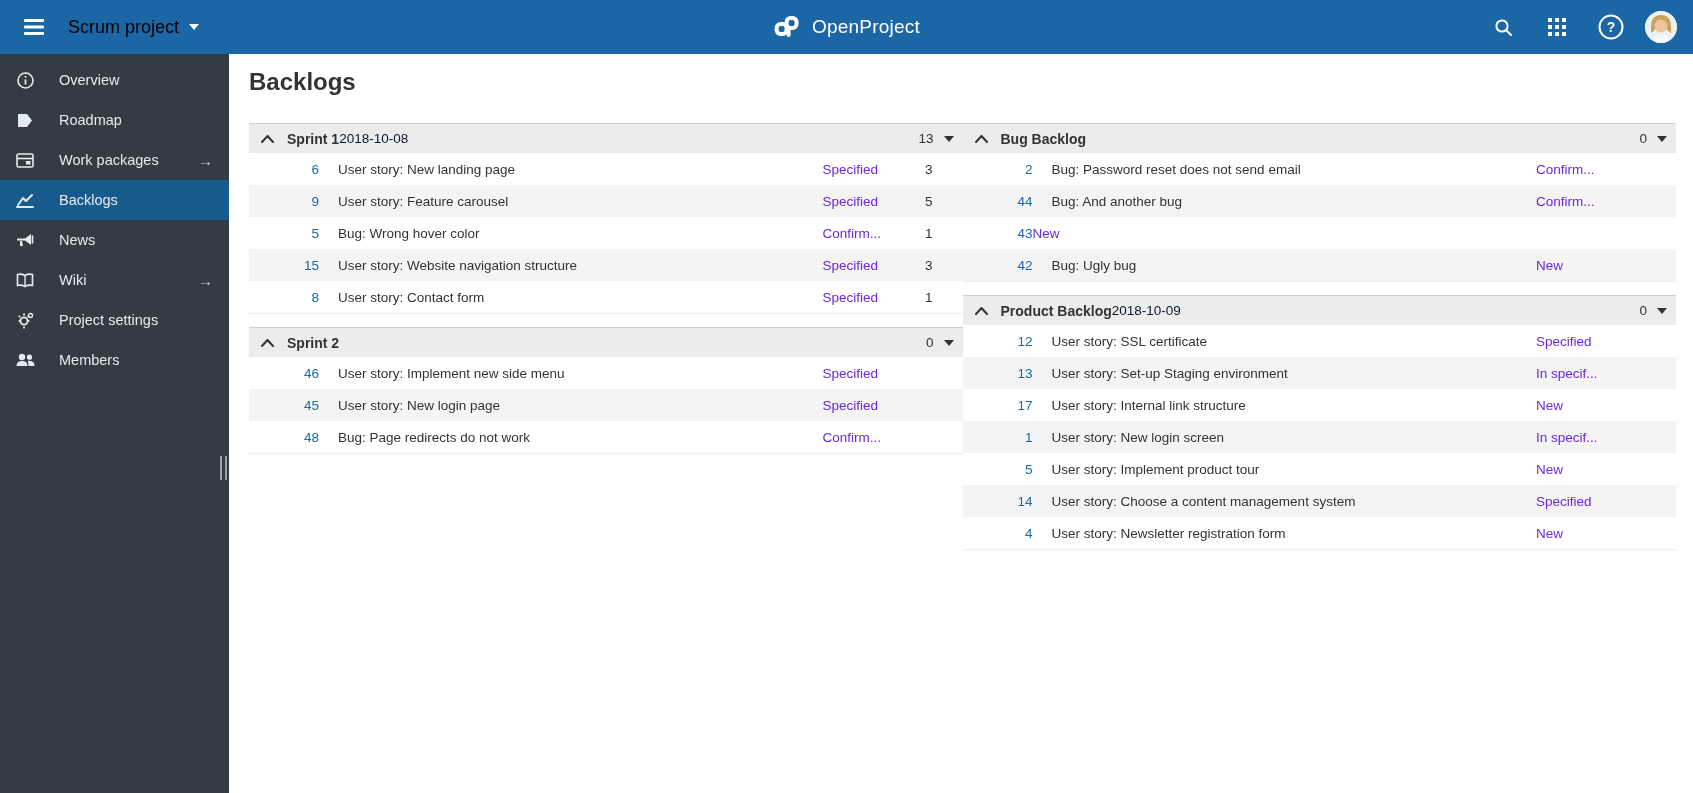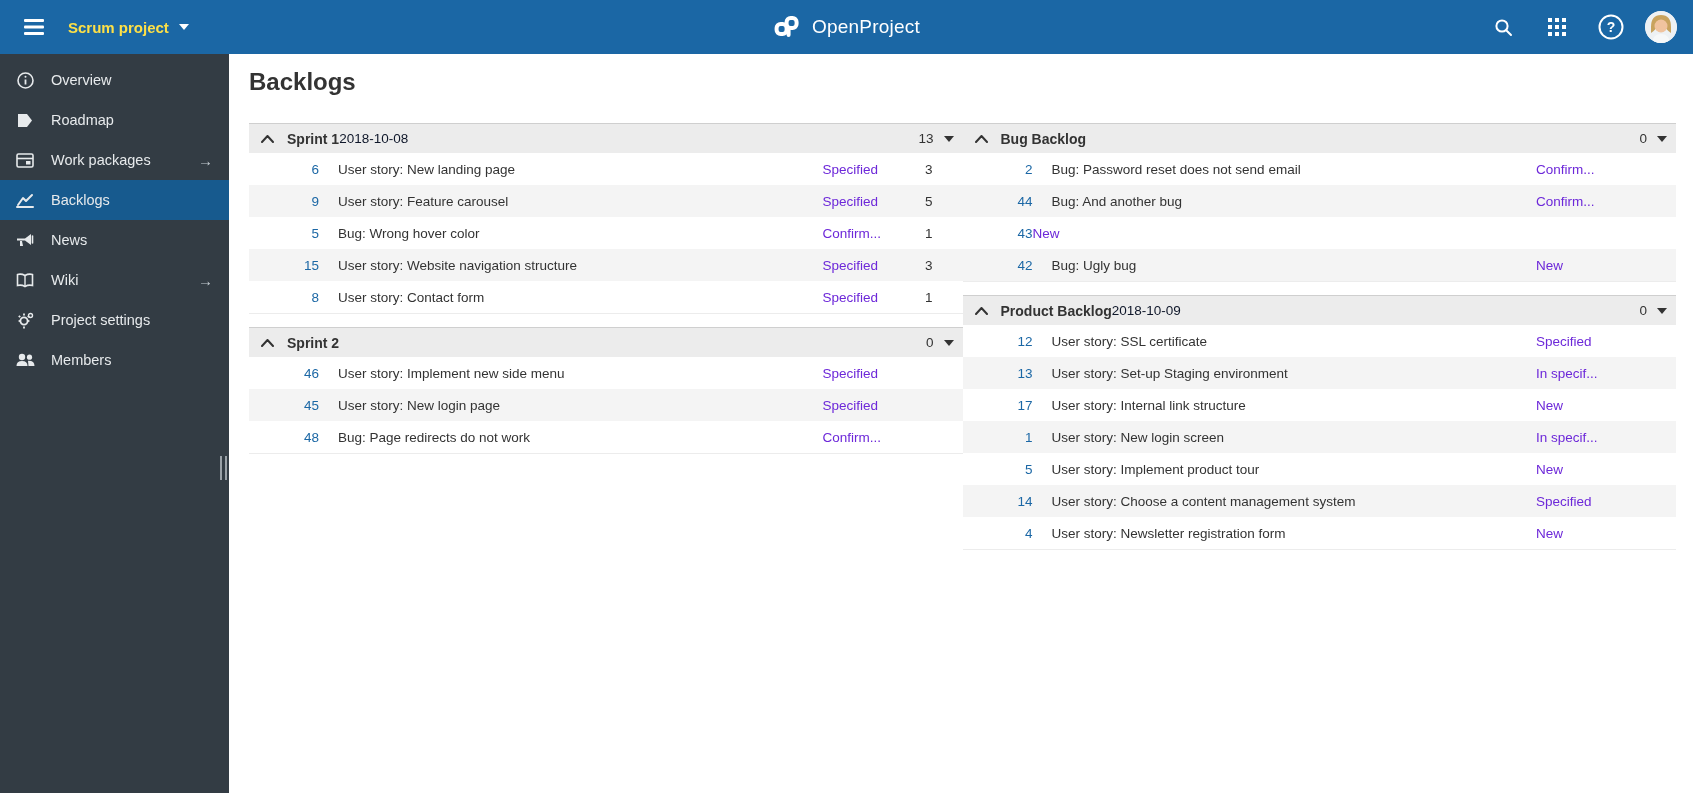--- a/index.html
+++ b/index.html
@@ -6,33 +6,33 @@
   html,body { width:1693px; height:793px; overflow:hidden; background:#fff;
     font-family:"Liberation Sans", sans-serif; color:#333; }
 
   
   .topbar { position:absolute; left:0; top:0; width:1693px; height:54px;
     background:#1b67a5; display:flex; align-items:center; z-index:10; }
   .tb-left { display:flex; align-items:center; gap:14px; padding-left:14px; }
   .hamburger { width:40px; height:40px; display:flex; align-items:center; justify-content:center; cursor:pointer; }
   .hamburger svg { display:block; }
   .project-switch { display:flex; align-items:center; gap:10px; cursor:pointer; }
-  .project-name { color:#fde047; font-weight:bold; font-size:15px; }
+  .project-name { color:#000000; font-weight:normal; font-size:18px; }
   .caret-down-white { width:0; height:0; border-left:5px solid transparent; border-right:5px solid transparent; border-top:6px solid #fff; }
   .tb-logo { position:absolute; left:50%; top:0; transform:translateX(-50%); height:54px;
     display:flex; align-items:center; gap:9px; }
   .logo-text { color:#fff; font-size:19px; font-weight:400; letter-spacing:.2px; }
   .tb-right { margin-left:auto; display:flex; align-items:center; gap:14px; padding-right:16px; }
   .tb-iconbtn { width:40px; height:40px; display:flex; align-items:center; justify-content:center; cursor:pointer; }
   .avatar-wrap { width:32px; height:32px; border-radius:50%; overflow:hidden; background:#eef3f6; cursor:pointer; }
 
   
   .sidebar { position:absolute; left:0; top:54px; width:229px; height:739px;
     background:#333c44; padding-top:6px; }
-  .side-item { height:40px; display:flex; align-items:center; gap:16px;
+  .side-item { height:40px; display:flex; align-items:center; gap:24px;
     padding:0 16px 0 15px; color:#e7eaec; font-size:14.5px; cursor:pointer; }
   .side-item .s-icon { width:20px; height:20px; display:flex; align-items:center; justify-content:center; flex:none; }
   .side-item.selected { background:#175a8e; }
   .side-item .s-arrow { margin-left:auto; color:#c3cbd1; font-size:15px; }
   .resize-grip { position:absolute; right:2px; top:402px; width:7px; height:24px;
     border-left:2px solid #9aa1a7; border-right:2px solid #9aa1a7; cursor:col-resize; }
 
   
   .main { position:absolute; left:229px; top:54px; width:1464px; height:739px;
     background:#fff; padding:14px 17px 0 20px; }

